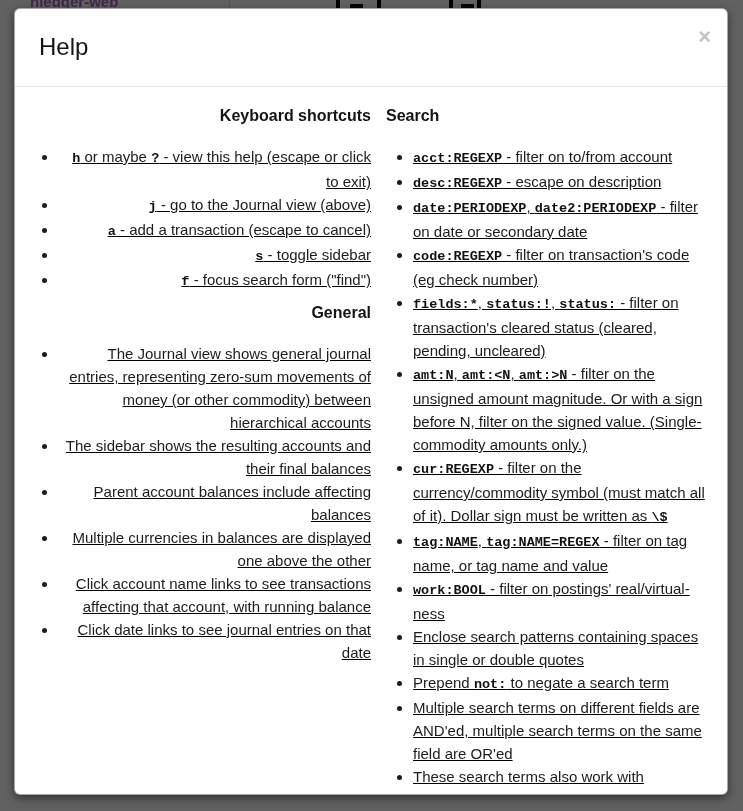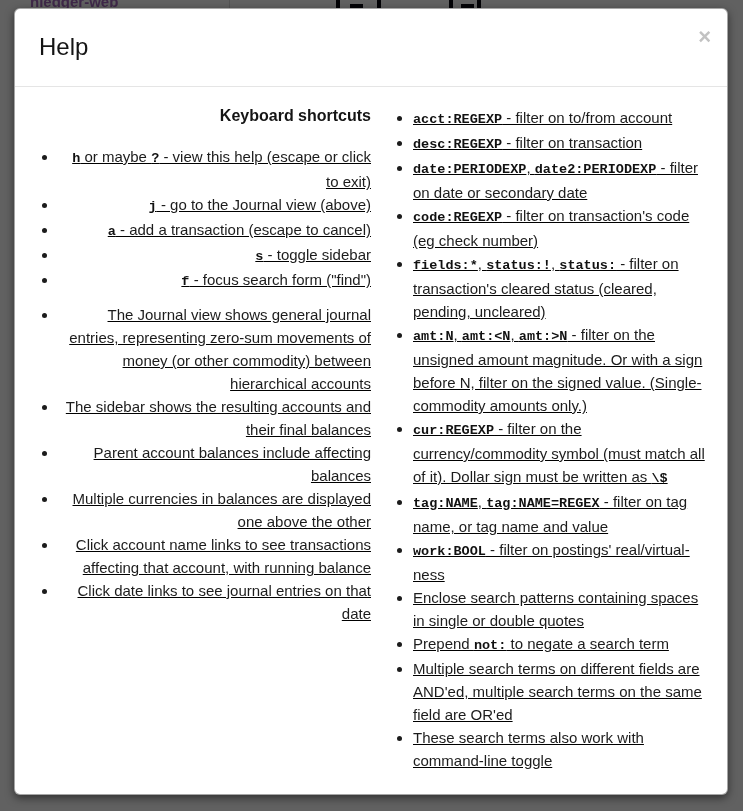--- a/index.html
+++ b/index.html
@@ -111,33 +111,35 @@
   <div class="modal-body">
     <div class="col-left">
       <h4 class="section-heading">Keyboard shortcuts</h4>
       <ul class="help-list">
           <li><code>h</code><span> or maybe </span><code>?</code><span> - view this help (escape or click to exit)</span></li>
           <li><code>j</code><span> - go to the Journal view (above)</span></li>
           <li><code>a</code><span> - add a transaction (escape to cancel)</span></li>
           <li><code>s</code><span> - toggle sidebar</span></li>
           <li><code>f</code><span> - focus search form ("find")</span></li>
         </ul>
+      <h4 class="section-heading follow">General</h4>
       <ul class="help-list">
           <li><span>The Journal view shows general journal entries, representing zero-sum movements of money (or other commodity) between hierarchical accounts</span></li>
           <li><span>The sidebar shows the resulting accounts and their final balances</span></li>
           <li><span>Parent account balances include affecting balances</span></li>
           <li><span>Multiple currencies in balances are displayed one above the other</span></li>
           <li><span>Click account name links to see transactions affecting that account, with running balance</span></li>
           <li><span>Click date links to see journal entries on that date</span></li>
         </ul>
     </div>
     <div class="col-right">
+      <h4 class="section-heading">Search</h4>
       <ul class="help-list">
           <li><code>acct:REGEXP</code><span> - filter on to/from account</span></li>
-          <li><code>desc:REGEXP</code><span> - filter on transaction</span></li>
+          <li><code>desc:REGEXP</code><span> - escape on description</span></li>
           <li><code>date:PERIODEXP</code><span>, </span><code>date2:PERIODEXP</code><span> - filter on date or secondary date</span></li>
           <li><code>code:REGEXP</code><span> - filter on transaction's code (eg check number)</span></li>
           <li><code>fields:*</code><span>, </span><code>status:!</code><span>, </span><code>status:</code><span> - filter on transaction's cleared status (cleared, pending, uncleared)</span></li>
           <li><code>amt:N</code><span>, </span><code>amt:&lt;N</code><span>, </span><code>amt:&gt;N</code><span> - filter on the unsigned amount magnitude. Or with a sign before N, filter on the signed value. (Single-commodity amounts only.)</span></li>
           <li><code>cur:REGEXP</code><span> - filter on the currency/commodity symbol (must match all of it). Dollar sign must be written as </span><code>\$</code></li>
           <li><code>tag:NAME</code><span>, </span><code>tag:NAME=REGEX</code><span> - filter on tag name, or tag name and value</span></li>
           <li><code>work:BOOL</code><span> - filter on postings' real/virtual-ness</span></li>
           <li><span>Enclose search patterns containing spaces in single or double quotes</span></li>
           <li><span>Prepend </span><code>not:</code><span> to negate a search term</span></li>
           <li><span>Multiple search terms on different fields are AND'ed, multiple search terms on the same field are OR'ed</span></li>

